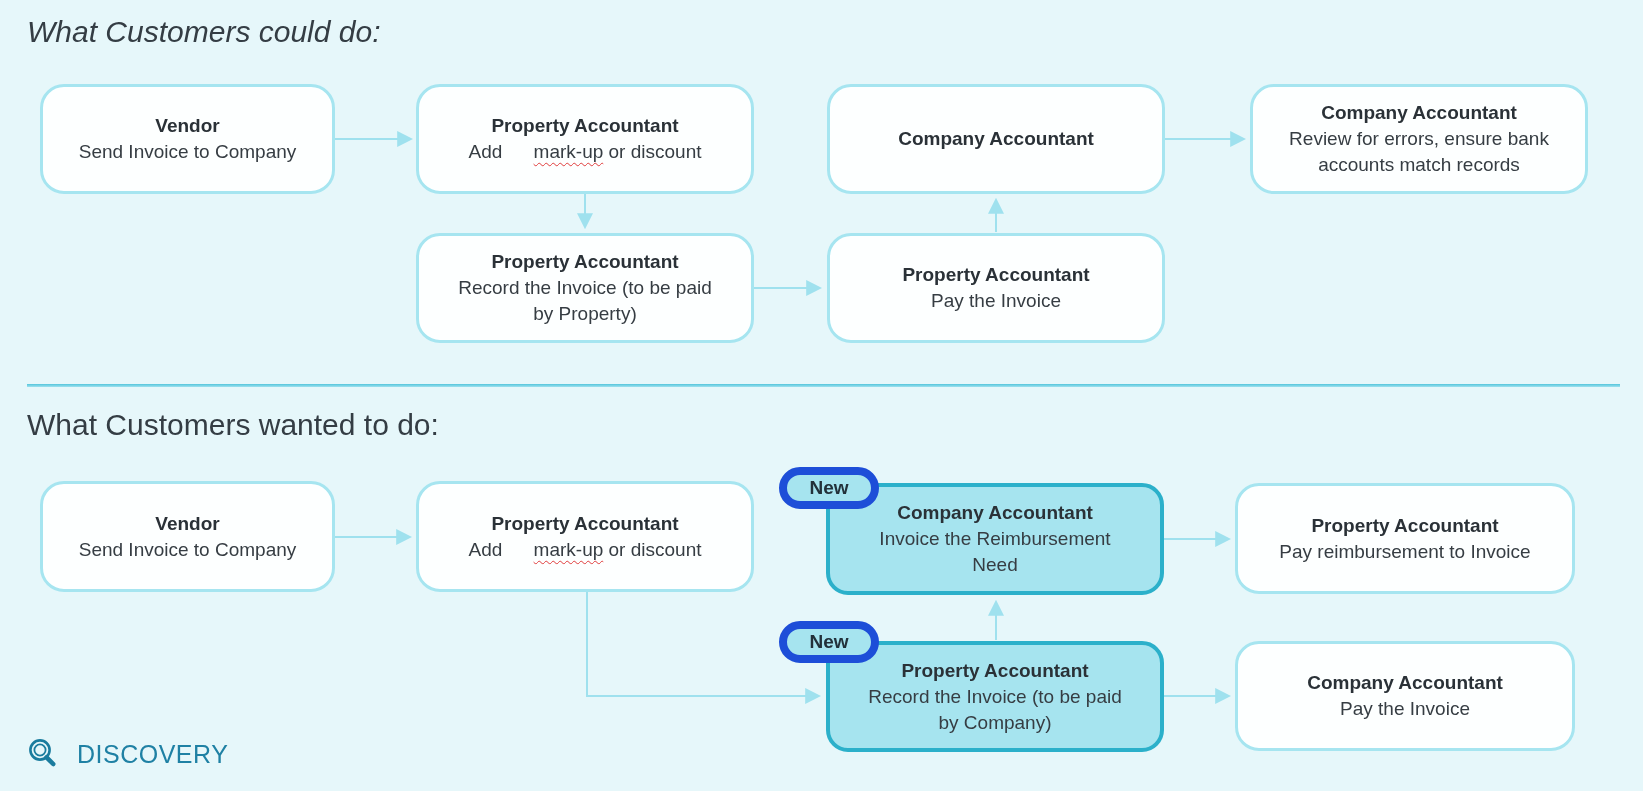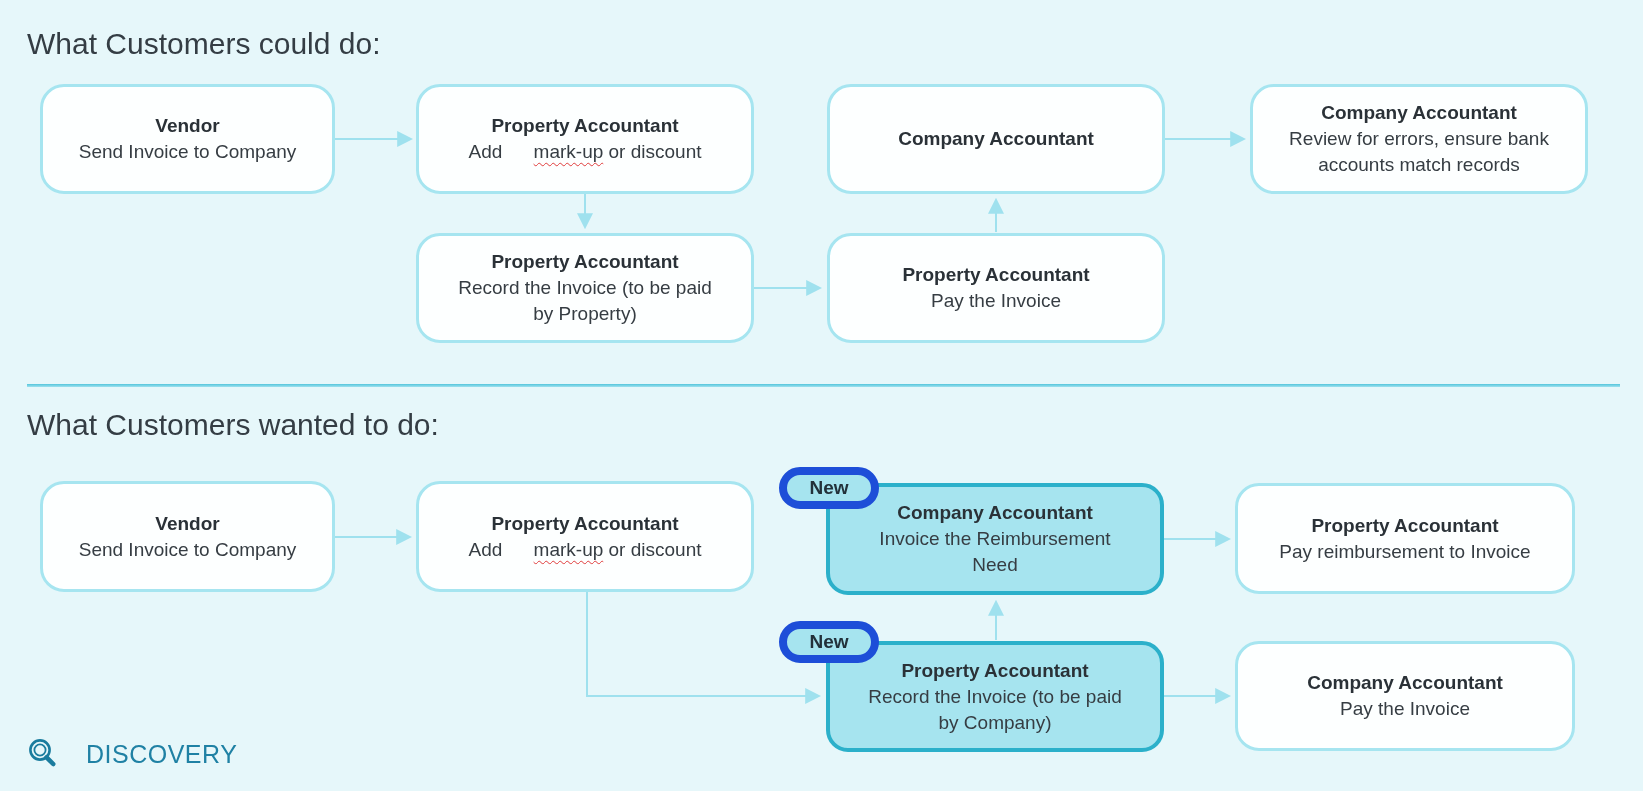--- a/index.html
+++ b/index.html
@@ -64,21 +64,21 @@
   }
   .divider{
     position:absolute;
     left:27px;top:384px;
     width:1593px;height:3px;
     background:linear-gradient(#54c5db,#9fe2ef);
   }
   .footer{
     position:absolute;
     left:26px;top:737px;
-    display:flex;align-items:center;gap:26px;
+    display:flex;align-items:center;gap:17px;
     z-index:2;
   }
   .footer-label{
     font-size:25px;
     letter-spacing:0.5px;
     color:#1f81a4;
   }
 </style>
 </head>
 <body>
@@ -96,21 +96,21 @@
     <path d="M754 288 H819" stroke="#9fe1ee" stroke-width="2" fill="none" marker-end="url(#ah)"></path>
     <path d="M996 232 V201" stroke="#9fe1ee" stroke-width="2" fill="none" marker-end="url(#ah)"></path>
     <path d="M1165 139 H1243" stroke="#9fe1ee" stroke-width="2" fill="none" marker-end="url(#ah)"></path>
     <path d="M335 537 H409" stroke="#9fe1ee" stroke-width="2" fill="none" marker-end="url(#ah)"></path>
     <path d="M587 592 V696 H818" stroke="#9fe1ee" stroke-width="2" fill="none" marker-end="url(#ah)"></path>
     <path d="M996 640 V603" stroke="#9fe1ee" stroke-width="2" fill="none" marker-end="url(#ah)"></path>
     <path d="M1164 539 H1228" stroke="#9fe1ee" stroke-width="2" fill="none" marker-end="url(#ah)"></path>
     <path d="M1164 696 H1228" stroke="#9fe1ee" stroke-width="2" fill="none" marker-end="url(#ah)"></path>
   </svg>
 
-  <div class="section-title" style="left:27px;top:24px;">What Customers could do:</div>
+  <div class="section-title" style="left:27px;top:12px;font-style:italic;">What Customers could do:</div>
 
   <div class="flow-box" style="left:40px;top:84px;width:295px;height:110px;">
     <div class="box-role">Vendor</div>
     <div class="box-action">Send Invoice to Company</div>
   </div>
 
   <div class="flow-box" style="left:416px;top:84px;width:338px;height:110px;">
     <div class="box-role">Property Accountant</div>
     <div class="box-action"><span>Add </span><span class="squiggle">mark-up</span><span> or discount</span></div>
   </div>

